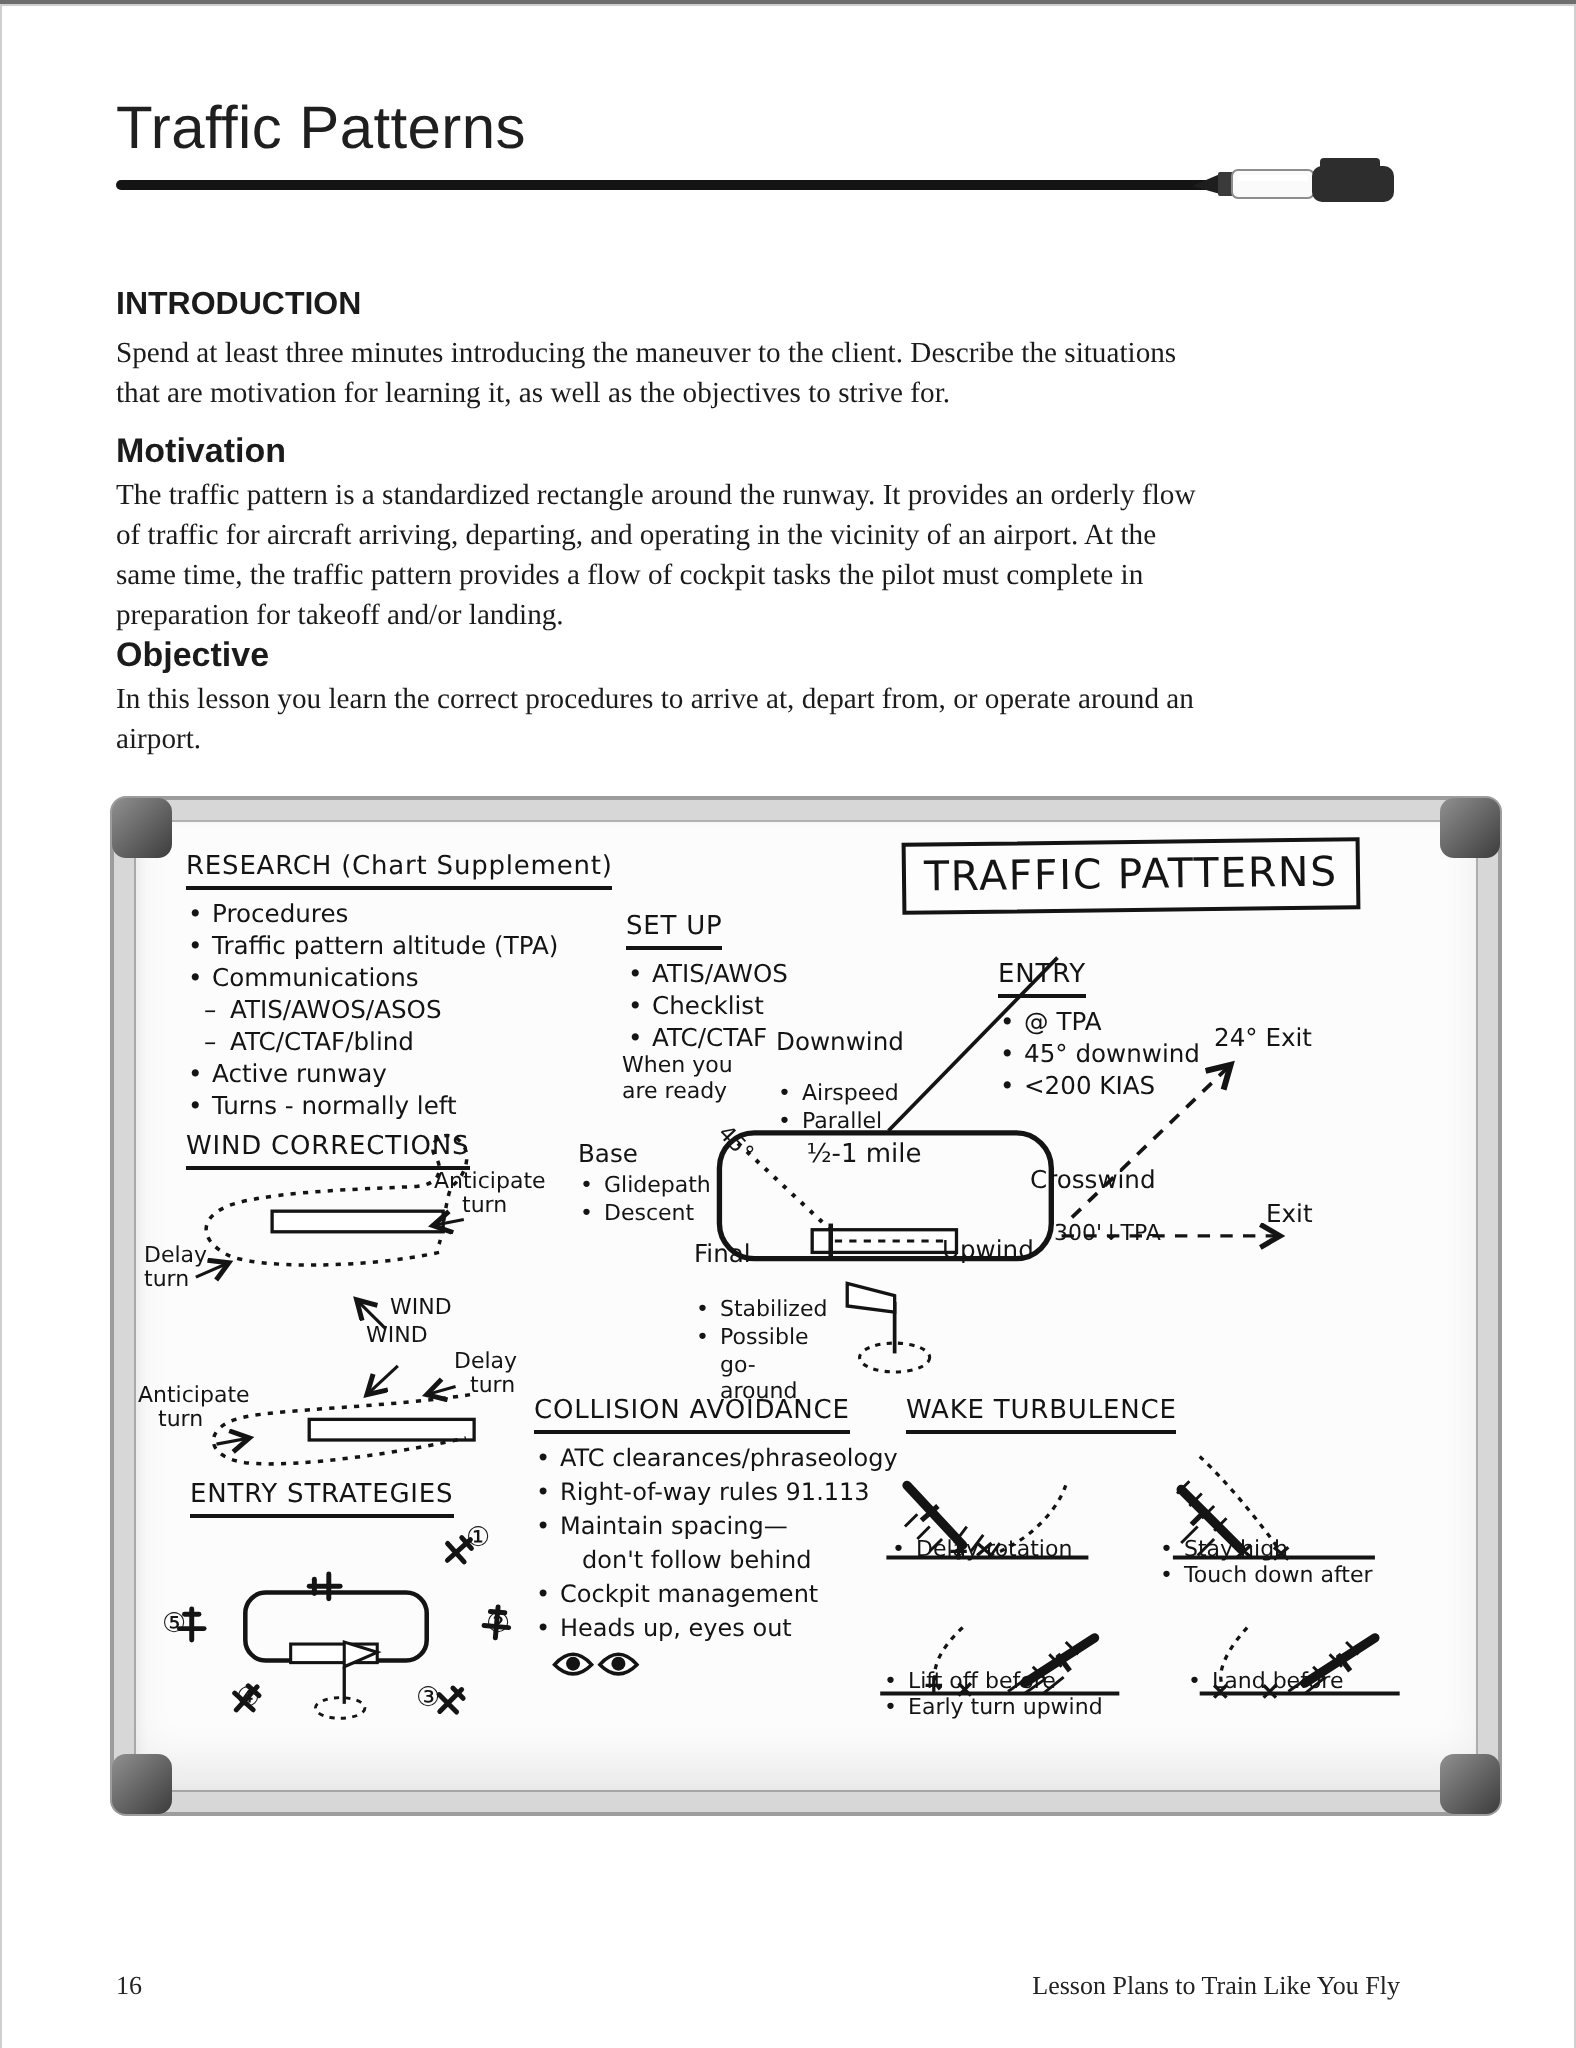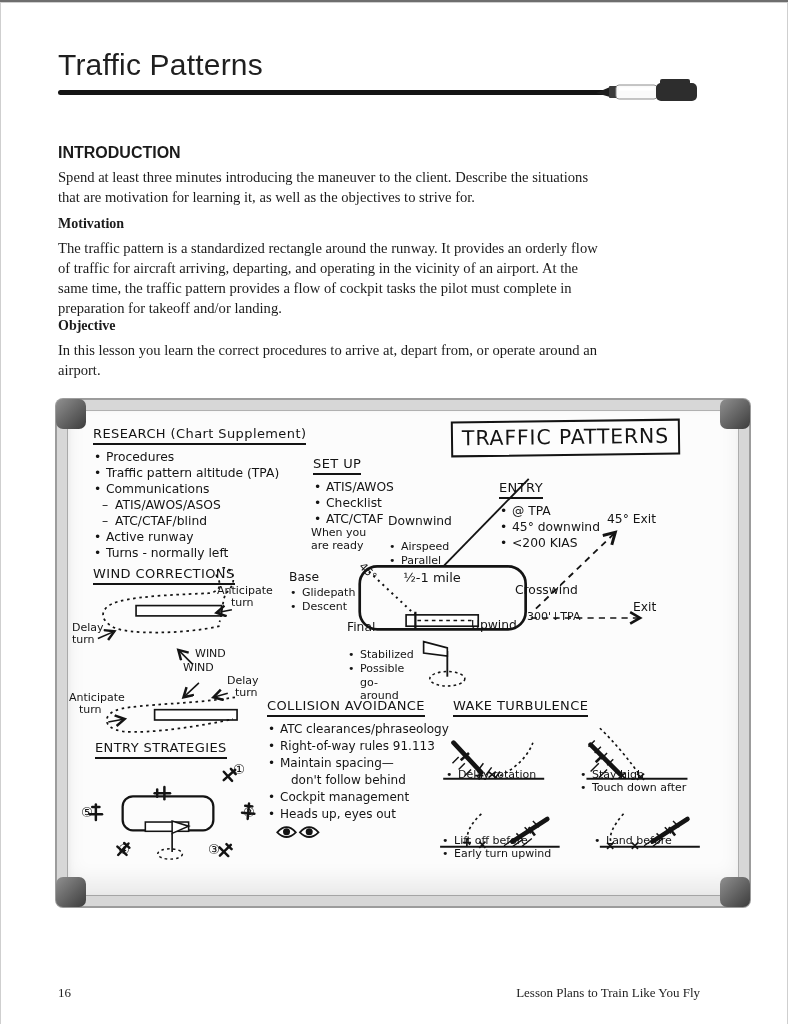--- a/index.html
+++ b/index.html
@@ -8,21 +8,21 @@
         border-top:2px solid #6e6e6e;box-shadow:inset 0 0 0 1px #cfcfcf;}
   .abs{position:absolute;}
   
   .title{left:58px;top:46px;font-family:"Liberation Sans",sans-serif;font-weight:400;
          font-size:30px;letter-spacing:0.2px;color:#1f1f1f;margin:0;}
   .rule{left:58px;top:88px;width:550px;height:5px;background:#141414;border-radius:3px;}
   .pen{left:596px;top:74px;}
   .materials{left:58px;top:99px;width:640px;font-style:italic;font-size:13.5px;margin:0;}
   
   .h-caps{font-family:"Liberation Sans",sans-serif;font-weight:700;font-size:16px;margin:0;}
-  .h-sub{font-family:Liberation Serif, serif;font-weight:700;font-size:14px;margin:0;}
+  .h-sub{font-family:Liberation Sans, sans-serif;font-weight:700;font-size:17px;margin:0;}
   .body-p{width:548px;font-size:14.6px;line-height:1.36;margin:0;}
   
   .whiteboard{left:57px;top:398px;width:672px;height:486px;background:#fcfcfc;
               border:10px solid #d7d7d7;border-radius:6px;
               box-shadow:0 0 0 2px #9c9c9c, inset 0 0 0 1px #b5b5b5;}
   .wb-in{position:absolute;inset:0;}
   .wb-in::after{content:"";position:absolute;inset:0;pointer-events:none;
                 box-shadow:inset 0 -16px 20px rgba(0,0,0,0.07), inset 2px 0 6px rgba(0,0,0,0.05);}
   .cap{position:absolute;width:30px;height:30px;z-index:6;border-radius:7px;
        background:linear-gradient(135deg,#909090,#3c3c3c);}
@@ -228,21 +228,21 @@
       </div>
 
       <div class="hw" style="left:432px;top:70px">
         <div class="wb-h">ENTRY</div>
         <div class="stack">
           <div class="li">@ TPA</div>
           <div class="li">45° downwind</div>
           <div class="li">&lt;200 KIAS</div>
         </div>
       </div>
-      <div class="hw" style="left:540px;top:102px">45° Exit</div>
+      <div class="hw" style="left:540px;top:102px">24° Exit</div>
 
       <div class="hw" style="left:300px;top:160px;width:130px;text-align:center;font-size:13px">½-1 mile</div>
       <div class="hw sm" style="left:291px;top:155px;transform:rotate(46deg)">45°</div>
 
       <div class="hw" style="left:222px;top:160px">
         <div>Base</div>
         <div class="stack sm" style="margin-top:1px">
           <div class="li">Glidepath</div>
           <div class="li">Descent</div>
         </div>

